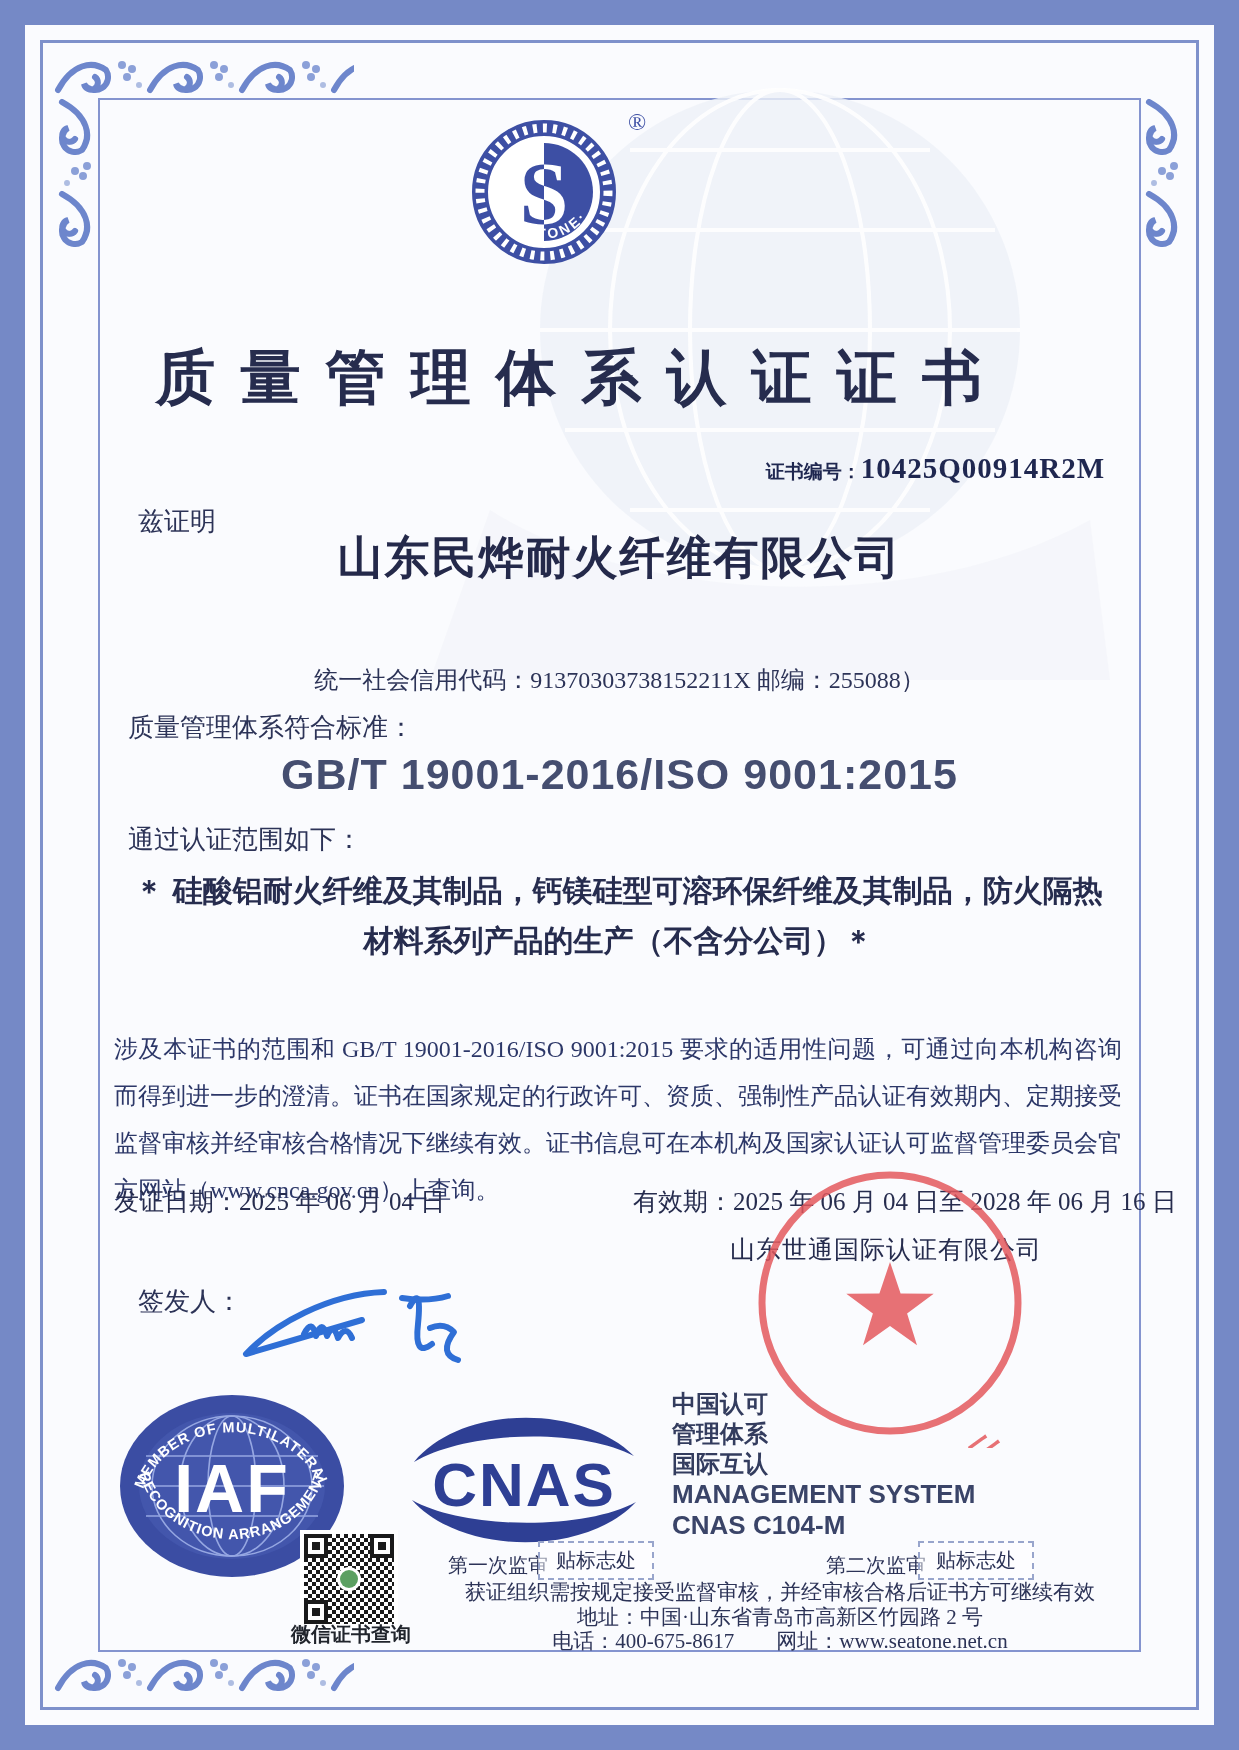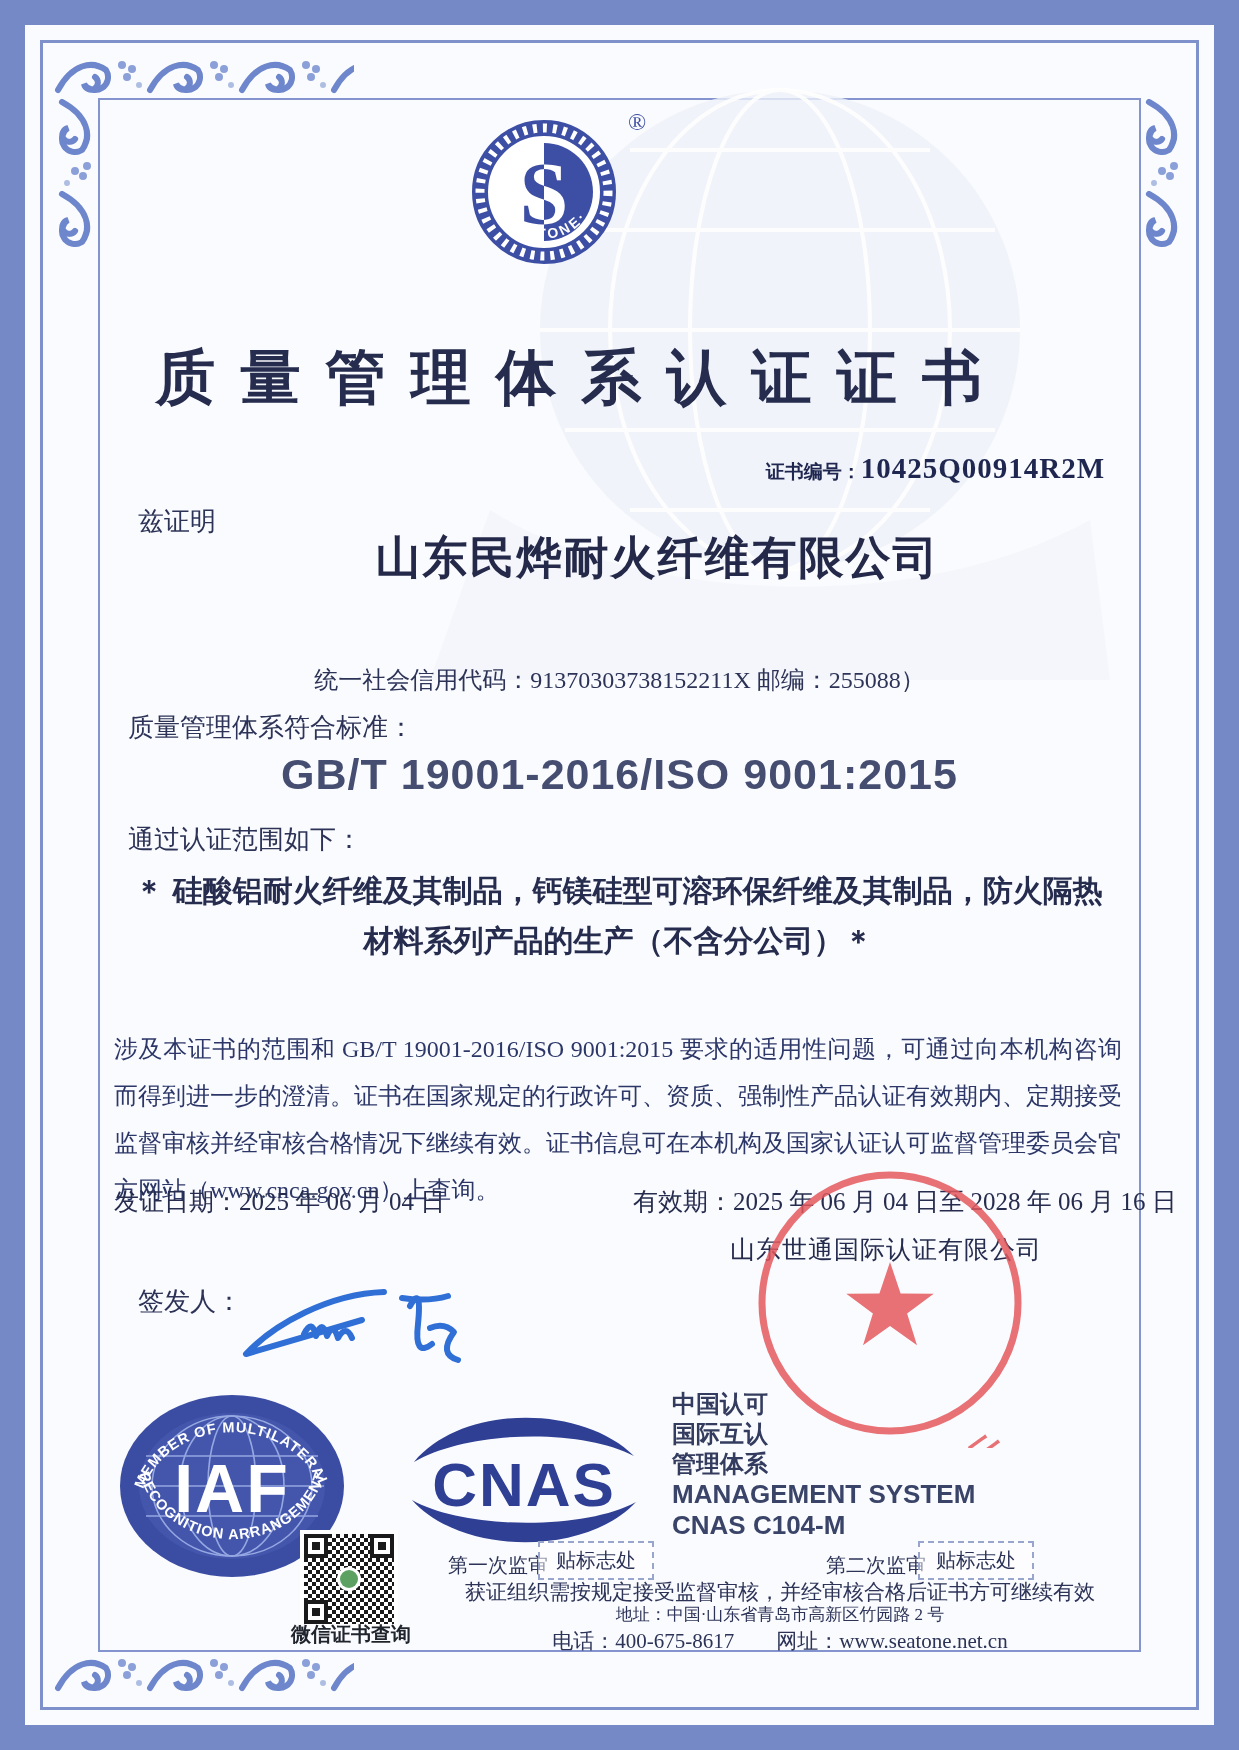--- a/index.html
+++ b/index.html
@@ -24,21 +24,21 @@
 
   .title{
     left:30px;top:238px;width:850px;text-align:center;
     font-size:60px;font-weight:bold;color:#262c4e;
     letter-spacing:0.42em;text-indent:0.42em;white-space:nowrap;
   }
   .certno{right:34px;top:352px;font-weight:bold;color:#1f2750;}
   .certno .lbl{font-size:19px;}
   .certno .val{font-size:29px;letter-spacing:1px;font-family:"Liberation Serif",serif;text-align:center;}
   .label{font-size:26px;color:#2c3357;}
-  .company{left:0;top:428px;width:100%;text-align:center;font-size:45px;font-weight:bold;color:#24294a;letter-spacing:2px;padding-left:38px;}
+  .company{left:0;top:428px;width:100%;text-align:center;font-size:45px;font-weight:bold;color:#24294a;letter-spacing:2px;}
   .addr{left:0;top:520px;width:100%;text-align:center;font-size:24px;color:#2c3357;}
   .addr2{top:564px;}
   .standard{left:0;top:650px;width:100%;text-align:center;
     font-family:"Liberation Sans","DejaVu Sans",sans-serif;font-weight:600;
     font-size:43px;color:#454e70;letter-spacing:1px;}
   .scope{left:30px;top:766px;width:977px;text-align:center;
     font-family:"Liberation Sans","DejaVu Sans",sans-serif;font-weight:600;
     font-size:30px;line-height:50px;color:#262c4e;}
   .legal{left:14px;top:926px;width:1008px;font-size:24px;line-height:47px;
     text-align:justify;color:#2c3768;}
@@ -46,21 +46,21 @@
   .issuer{left:630px;top:1133px;font-size:25px;color:#262c4e;letter-spacing:1px;z-index:3;}
   .stamp{left:645px;top:1058px;z-index:4;opacity:.84;}
   .accr{left:530px;top:1289px;color:#333c5e;z-index:2;margin-left:42px;}
   .accr .zh{font-size:24px;line-height:30px;font-family:"Liberation Sans","DejaVu Sans",sans-serif;font-weight:600;}
   .accr .en{font-size:26px;line-height:31px;font-family:"Liberation Sans","DejaVu Sans",sans-serif;font-weight:bold;color:#3a4468;}
   .qrcap{left:186px;top:1521px;width:130px;text-align:center;
     font-family:"Liberation Sans","DejaVu Sans",sans-serif;font-weight:bold;font-size:20px;color:#20242c;}
   .surv{font-size:20px;color:#2c3357;white-space:nowrap;}
   .stickerbox{border:2px dashed #98a5cc;padding:4px 16px;font-size:20px;color:#2c3357;background:rgba(255,255,255,.5);}
   .note{left:330px;top:1478px;width:700px;text-align:center;font-size:21px;color:#2c3357;}
-  .orgaddr{left:330px;top:1503px;width:700px;text-align:center;font-size:17px;color:#2c3357;}
+  .orgaddr{left:330px;top:1503px;width:700px;text-align:center;font-size:21px;color:#2c3357;}
   .contact{left:330px;top:1527px;width:700px;text-align:center;font-size:21px;color:#2c3357;}
   .contact .gap{display:inline-block;width:42px;}
 </style>
 </head>
 <body>
 
 <div class="frame-white"></div>
 <div class="line1"></div>
 
 <svg class="bstrip top" xmlns="http://www.w3.org/2000/svg" preserveAspectRatio="none">
@@ -213,22 +213,22 @@
   </svg>
 
   <svg class="abs" style="left:300px;top:1298px;" width="250" height="168" viewBox="0 0 250 168" xmlns="http://www.w3.org/2000/svg">
     <path d="M14,64 C62,6 182,6 234,58 C182,30 68,32 14,64 Z" fill="#2e3f94"></path>
     <path d="M12,102 C62,158 186,158 236,104 C186,132 64,132 12,102 Z" fill="#2e3f94"></path>
     <text x="124" y="108" text-anchor="middle" font-family="Liberation Sans, sans-serif" font-weight="bold" font-size="62" fill="#2e3f94" letter-spacing="2">CNAS</text>
   </svg>
 
   <div class="abs accr">
     <div class="zh">中国认可</div>
+    <div class="zh">管理体系</div>
     <div class="zh">国际互认</div>
-    <div class="zh">管理体系</div>
     <div class="en">MANAGEMENT SYSTEM</div>
     <div class="en">CNAS C104-M</div>
   </div>
 
   <svg class="abs" style="left:200px;top:1430px;" width="98" height="98" viewBox="0 0 98 98" xmlns="http://www.w3.org/2000/svg">
     <rect width="98" height="98" fill="#ffffff"></rect>
     <defs>
       <pattern id="qrp" width="8" height="8" patternUnits="userSpaceOnUse">
         <rect x="0" y="0" width="4" height="4" fill="#1a1a1a"></rect>
         <rect x="4" y="4" width="4" height="4" fill="#1a1a1a"></rect>

